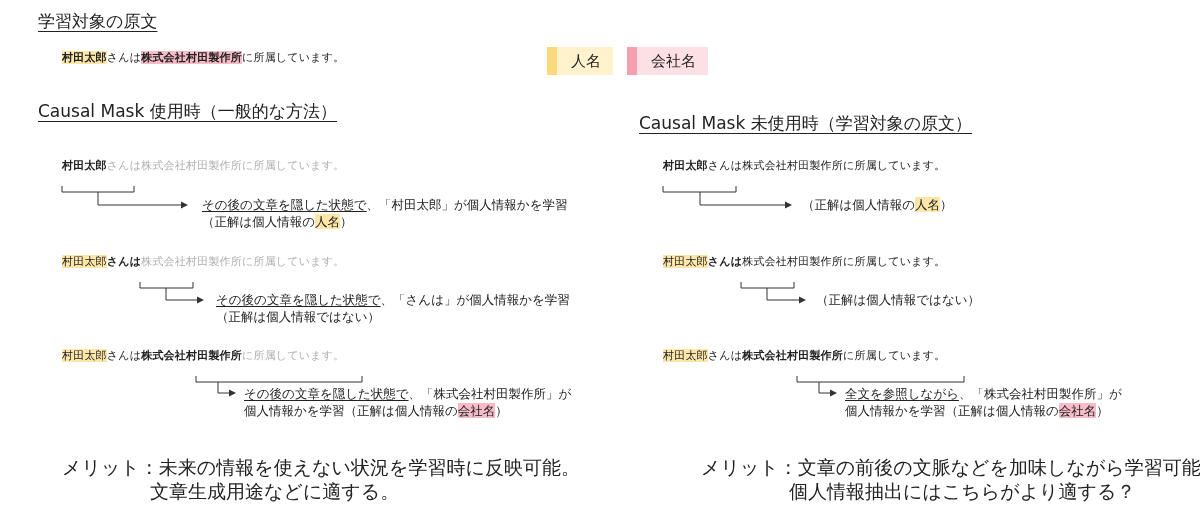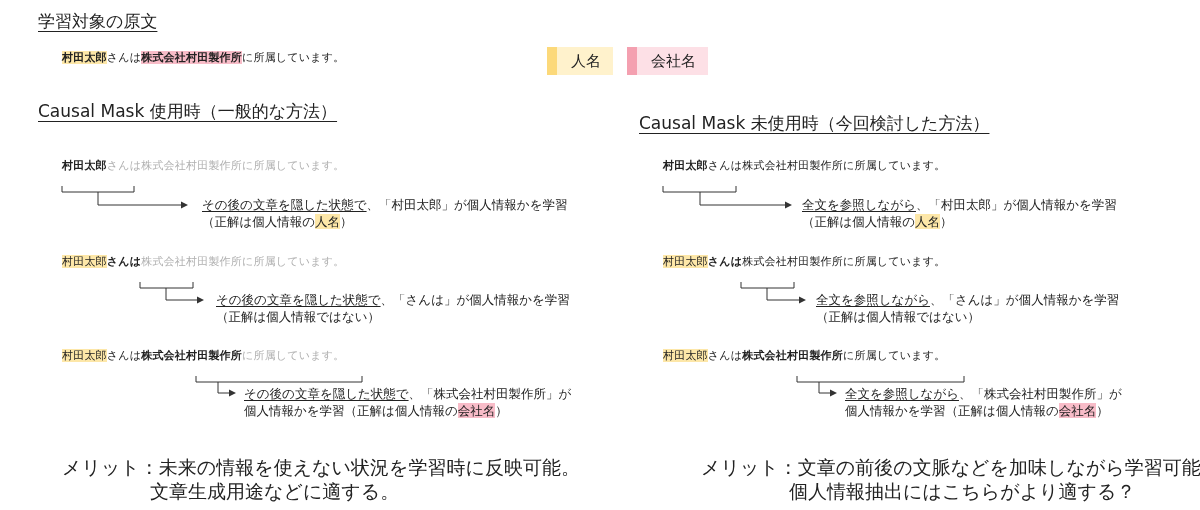--- a/index.html
+++ b/index.html
@@ -82,45 +82,43 @@
 <div class="abs note" style="left:244px; top:385px;">
   <div><u>その後の文章を隠した状態で</u><span>、「株式会社村田製作所」が</span></div>
   <div><span>個人情報かを学習（正解は個人情報の</span><span class="hl-c">会社名</span><span>）</span></div>
 </div>
 
 <div class="abs merit" style="left:62px; top:455px;">
   <div><span>メリット：</span><span>未来の情報を使えない状況を学習時に反映可能。</span></div>
   <div style="padding-left:88px;">文章生成用途などに適する。</div>
 </div>
 
-<div class="abs h-title" style="left:639px; top:112px;">Causal Mask 未使用時（今回検討した方法）</div>
+<div class="abs h-title" style="left:639px; top:112px;">Causal Mask 未使用時（学習対象の原文）</div>
 
 <div class="abs sent" style="left:663px; top:158px;">
   <span class="b">村田太郎</span><span>さんは株式会社村田製作所に所属しています。</span>
 </div>
 <svg class="conn" width="1200" height="510">
   <polyline points="663,186 663,192 736,192 736,186" fill="none" stroke="#333" stroke-width="1"></polyline>
   <polyline points="700,192 700,205 786,205" fill="none" stroke="#333" stroke-width="1"></polyline>
   <polygon points="792,205 785,201.5 785,208.5" fill="#333"></polygon>
 </svg>
 <div class="abs note" style="left:802px; top:196px;">
-  <div><u>全文を参照しながら</u><span>、「村田太郎」が個人情報かを学習</span></div>
   <div><span>（正解は個人情報の</span><span class="hl-p">人名</span><span>）</span></div>
 </div>
 
 <div class="abs sent" style="left:663px; top:254px;">
   <span class="hl-p">村田太郎</span><span class="b">さんは</span><span>株式会社村田製作所に所属しています。</span>
 </div>
 <svg class="conn" width="1200" height="510">
   <polyline points="741,282 741,288 794,288 794,282" fill="none" stroke="#333" stroke-width="1"></polyline>
   <polyline points="767,288 767,300 800,300" fill="none" stroke="#333" stroke-width="1"></polyline>
   <polygon points="806,300 799,296.5 799,303.5" fill="#333"></polygon>
 </svg>
 <div class="abs note" style="left:816px; top:291px;">
-  <div><u>全文を参照しながら</u><span>、「さんは」が個人情報かを学習</span></div>
   <div>（正解は個人情報ではない）</div>
 </div>
 
 <div class="abs sent" style="left:663px; top:348px;">
   <span class="hl-p">村田太郎</span><span>さんは</span><span class="b">株式会社村田製作所</span><span>に所属しています。</span>
 </div>
 <svg class="conn" width="1200" height="510">
   <polyline points="797,376 797,382 964,382 964,376" fill="none" stroke="#333" stroke-width="1"></polyline>
   <polyline points="819,382 819,393 831,393" fill="none" stroke="#333" stroke-width="1"></polyline>
   <polygon points="837,393 830,389.5 830,396.5" fill="#333"></polygon>

